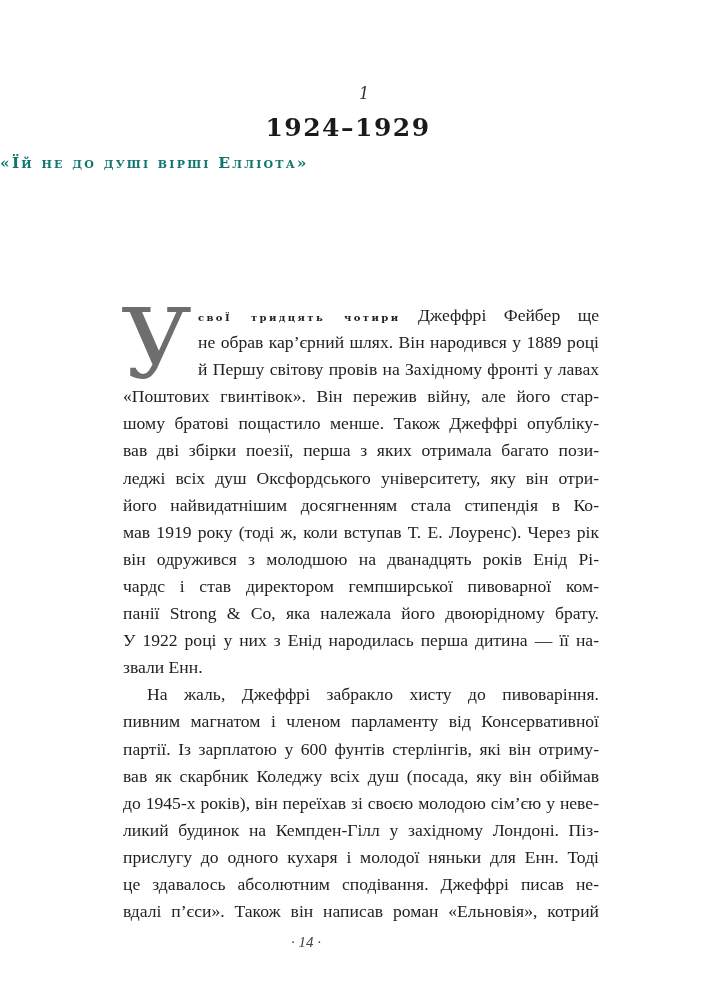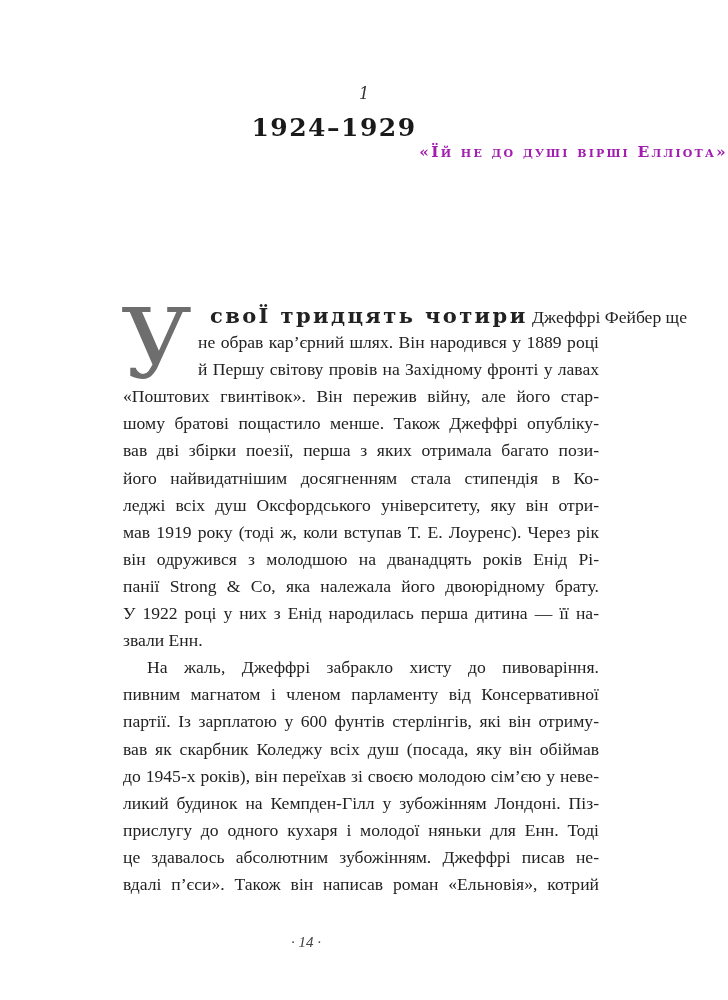--- a/index.html
+++ b/index.html
@@ -11,25 +11,25 @@
     position: relative;
     overflow: hidden;
   }
   .page { position: absolute; left: 0; top: 0; width: 728px; height: 1000px; }
   .chapter-num {
     position: absolute; top: 84px; left: 0; width: 728px;
     text-align: center; font-style: italic; font-size: 16px; color: #333;
   }
   .chapter-years {
     position: absolute; top: 113px; left: 0; width: 668px;
-    text-align: center; font-weight: bold; font-size: 25px; letter-spacing: 1.5px; color: #1a1a1a;
+    text-align: center; font-weight: bold; font-size: 25px; letter-spacing: 1.5px; color: #1a1a1a; padding-left: 14px;
   }
   .chapter-subtitle {
-    position: absolute; top: 142px; left: 0; width: 728px;
-    text-align: right; font-weight: bold; font-size: 15.5px; letter-spacing: 2.2px; color: #a21caf;
+    position: absolute; top: 153px; left: 0; width: 728px;
+    text-align: left; font-weight: bold; font-size: 15.5px; letter-spacing: 2.2px; color: #0f766e;
     font-variant: small-caps;
   }
   .body-text {
     position: absolute; top: 302px; left: 123px; width: 476px;
     font-size: 15.4px; line-height: 27.1px;
     text-align: justify; color: #222;
     font-family: "Liberation Serif", "DejaVu Serif", serif;
     font-size: 17.6px;
   }
   .line {
@@ -38,23 +38,22 @@
   }
   .line.last { text-align-last: left; }
   .line.indent { padding-left: 24px; }
   .line.dc { padding-left: 75px; }
   .dropcap {
     position: absolute; left: -2px; top: 2px;
     font-family: "DejaVu Serif", "Liberation Serif", serif;
     font-size: 98px; line-height: 80px; color: #6e6e6e; font-weight: normal;
   }
   .lead-caps {
-    font-weight: bold; letter-spacing: 2.4px; font-size: 21px;
+    font-weight: bold; letter-spacing: 2.4px; font-size: 10px;
     font-family: "DejaVu Serif", serif;
-    margin-left: 12px;
   }
   .folio {
     position: absolute; top: 934px; left: 0; width: 612px;
     text-align: center; font-style: italic; font-size: 15px; color: #444;
     font-family: "Liberation Serif", serif;
   }
 </style>
 </head>
 <body>
 
@@ -65,35 +64,36 @@
 
   <div class="body-text">
     <span class="dropcap">У</span>
     <div>
       <span class="line dc"><span class="lead-caps">своЇ тридцять чотири</span> <span>Джеффрі Фейбер ще</span></span>
       <span class="line dc">не обрав кар’єрний шлях. Він народився у 1889 році</span>
       <span class="line dc">й Першу світову провів на Західному фронті у лавах</span>
       <span class="line">«Поштових гвинтівок». Він пережив війну, але його стар-</span>
       <span class="line">шому братові пощастило менше. Також Джеффрі опубліку-</span>
       <span class="line">вав дві збірки поезії, перша з яких отримала багато пози-</span>
+      <span class="line">леджі всіх душ Оксфордського університету, яку він отри-</span>
       <span class="line">його найвидатнішим досягненням стала стипендія в Ко-</span>
-      <span class="line">леджі всіх душ Оксфордського університету, яку він отри-</span>
       <span class="line">мав 1919 року (тоді ж, коли вступав Т. Е. Лоуренс). Через рік</span>
       <span class="line">він одружився з молодшою на дванадцять років Енід Рі-</span>
+      <span class="line">чардс і став директором гемпширської пивоварної ком-</span>
       <span class="line">панії Strong &amp; Co, яка належала його двоюрідному брату.</span>
       <span class="line">У 1922 році у них з Енід народилась перша дитина — її на-</span>
       <span class="line last">звали Енн.</span>
     </div>
     <div>
       <span class="line indent">На жаль, Джеффрі забракло хисту до пивоваріння.</span>
       <span class="line">пивним магнатом і членом парламенту від Консервативної</span>
       <span class="line">партії. Із зарплатою у 600 фунтів стерлінгів, які він отриму-</span>
       <span class="line">вав як скарбник Коледжу всіх душ (посада, яку він обіймав</span>
       <span class="line">до 1945-х років), він переїхав зі своєю молодою сім’єю у неве-</span>
-      <span class="line">ликий будинок на Кемпден-Гілл у зубожінням Лондоні. Піз-</span>
+      <span class="line">ликий будинок на Кемпден-Гілл у західному Лондоні. Піз-</span>
       <span class="line">прислугу до одного кухаря і молодої няньки для Енн. Тоді</span>
-      <span class="line">це здавалось абсолютним зубожінням. Джеффрі писав не-</span>
+      <span class="line">це здавалось абсолютним сподівання. Джеффрі писав не-</span>
       <span class="line">вдалі п’єси». Також він написав роман «Ельновія», котрий</span>
     </div>
   </div>
 
   <div class="folio">· 14 ·</div>
 </div>
 
 </body></html>

